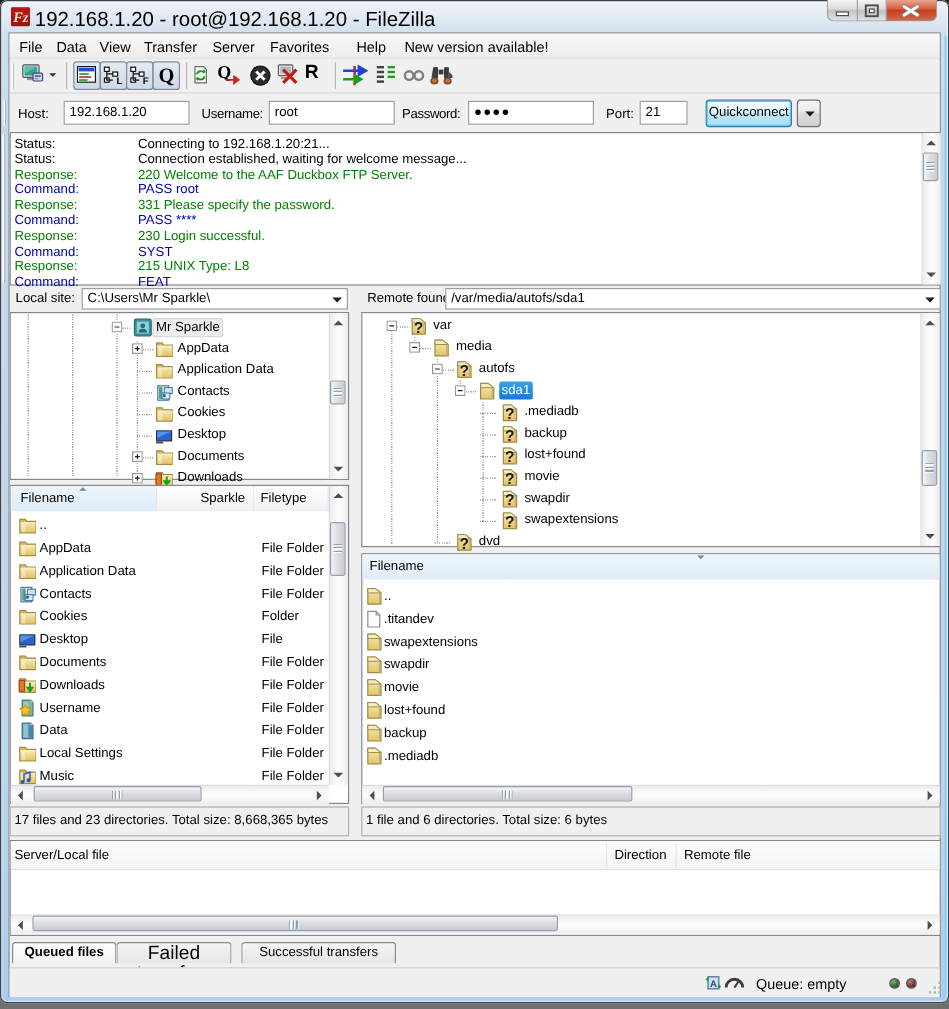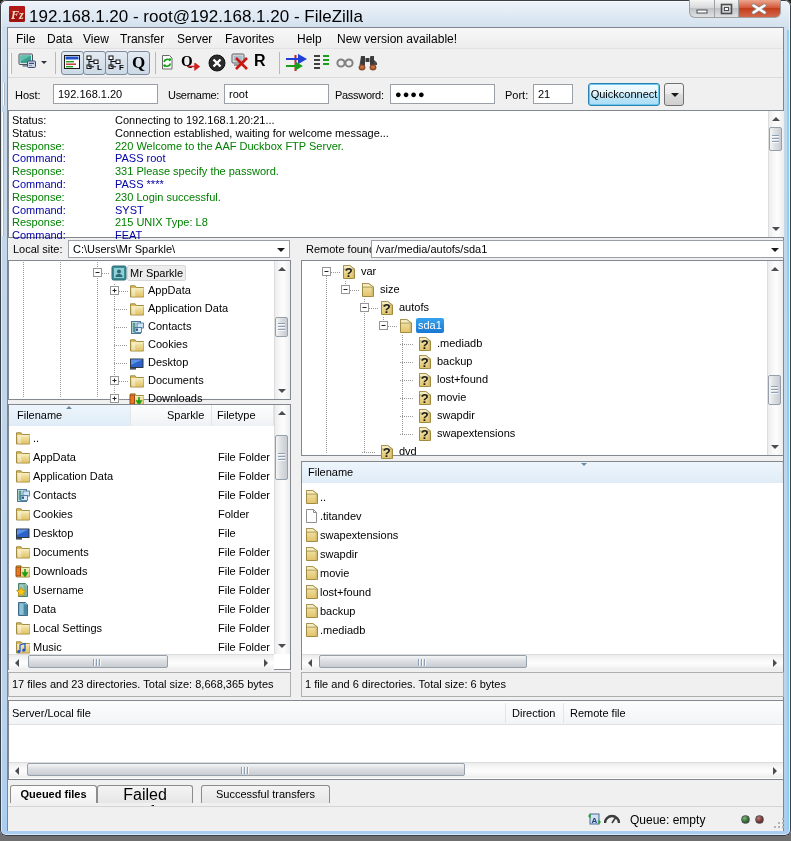--- a/index.html
+++ b/index.html
@@ -348,21 +348,21 @@
 <svg class="abs" style="left:341px;top:285px" width="9" height="9" viewBox="0 0 9 9">
     <rect x="0.5" y="0.5" width="8" height="8" fill="#fff" stroke="#969696"></rect>
     <path d="M2.5 4.5h4" stroke="#222" stroke-width="1"></path>
   </svg>
 <div class="abs dot-h" style="left:350px;top:290px;width:10px"></div>
 <svg class="abs" style="left:360px;top:282px" width="16" height="16" viewBox="0 0 16 16">
     <path d="M2.5 1.5 h6.2 l4.8 3.6 v9.4 h-11 z" fill="url(#fg1)" stroke="#9f8a44"></path>
     <path d="M2.5 1.5 h6.2 l4.8 3.6 h-11 z" fill="#f4ecc0" stroke="#9f8a44" stroke-width=".8"></path>
     <path d="M12.2 5.4 v9.3" stroke="#c9b269"></path>
   </svg>
-<div class="row" style="left:380px;top:283px">size</div>
+<div class="row" style="left:380px;top:283px">media</div>
 <svg class="abs" style="left:360px;top:303px" width="9" height="9" viewBox="0 0 9 9">
     <rect x="0.5" y="0.5" width="8" height="8" fill="#fff" stroke="#969696"></rect>
     <path d="M2.5 4.5h4" stroke="#222" stroke-width="1"></path>
   </svg>
 <div class="abs dot-h" style="left:369px;top:308px;width:10px"></div>
 <svg class="abs" style="left:379px;top:300px" width="16" height="16" viewBox="0 0 16 16">
     <path d="M2.5 1.5 h6.2 l4.8 3.6 v9.4 h-11 z" fill="url(#fg1)" stroke="#9f8a44"></path>
     <path d="M2.5 1.5 h6.2 l4.8 3.6 h-11 z" fill="#f4ecc0" stroke="#9f8a44" stroke-width=".8"></path>
     <path d="M12.2 5.4 v9.3" stroke="#c9b269"></path>
     <text x="7.8" y="13.2" font-size="13px" font-weight="bold" fill="#1b1b1b" text-anchor="middle" font-family="Liberation Sans">?</text>

